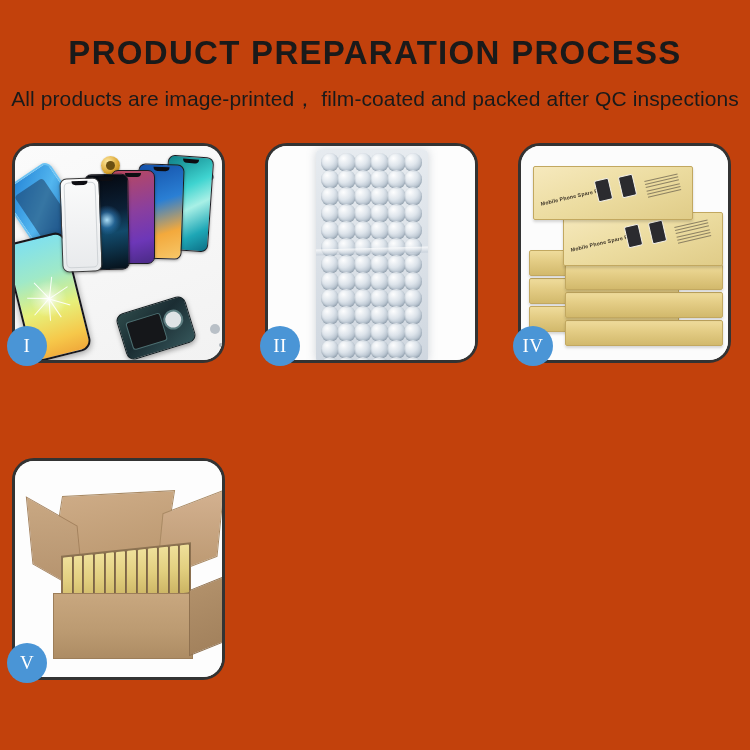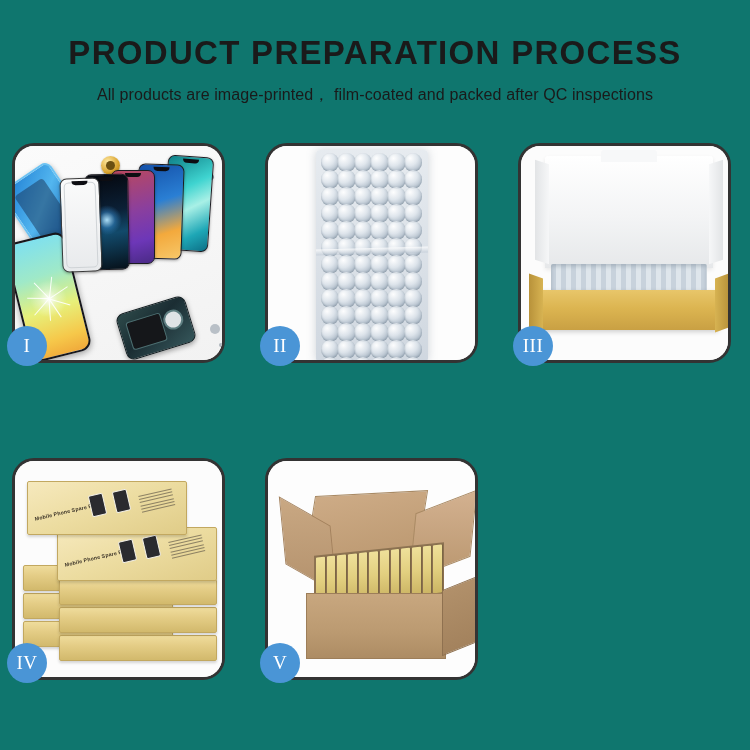--- a/index.html
+++ b/index.html
@@ -10,38 +10,38 @@
     height: 750px;
     background: #ffffff;
     font-family: "Liberation Sans", sans-serif;
     overflow: hidden;
   }
 
   .page {
     position: relative;
     width: 750px;
     height: 750px;
-    background: #0f766e;
+    background: #c2410c;
   }
 
   
   .header { position: absolute; top: 34px; left: 0; width: 750px; text-align: center; }
 
   .main-title {
     font-size: 33px;
     font-weight: bold;
     letter-spacing: 1.3px;
     color: #1a1a1a;
     white-space: nowrap;
     font-family: "Liberation Sans", sans-serif;
   }
 
   .sub-title {
     margin-top: 13px;
-    font-size: 16px;
+    font-size: 21px;
     color: #1a1a1a;
     letter-spacing: 0.1px;
     white-space: nowrap;
     font-family: "Liberation Sans", sans-serif;
   }
 
   
   .grid {
     position: absolute;
     top: 143px;
@@ -477,30 +477,20 @@
               <div class="bub"></div>
               <div class="bub"></div>
               <div class="bub"></div>
             </div>
           <div class="sheet-fold"></div>
         </div>
       </div>
       <div class="badge">II</div>
     </div>
 
-    <div class="panel">
-      <div class="panel-inner p3">
-        <div class="box3-lid">
-            <span class="lid-tab"></span>
-          </div>
-        <div class="box3-contents"></div>
-        <div class="box3-base"></div>
-      </div>
-      <div class="badge">III</div>
-    </div>
 
     <div class="panel">
       <div class="panel-inner p4">
         <div class="stack">
 
           <div class="sbox" style="left:0px;  top:118px;"></div>
           <div class="sbox" style="left:0px;  top:146px;"></div>
           <div class="sbox" style="left:0px;  top:90px;"></div>
 
           <div class="sbox" style="left:36px; top:160px; width:158px;"></div>

